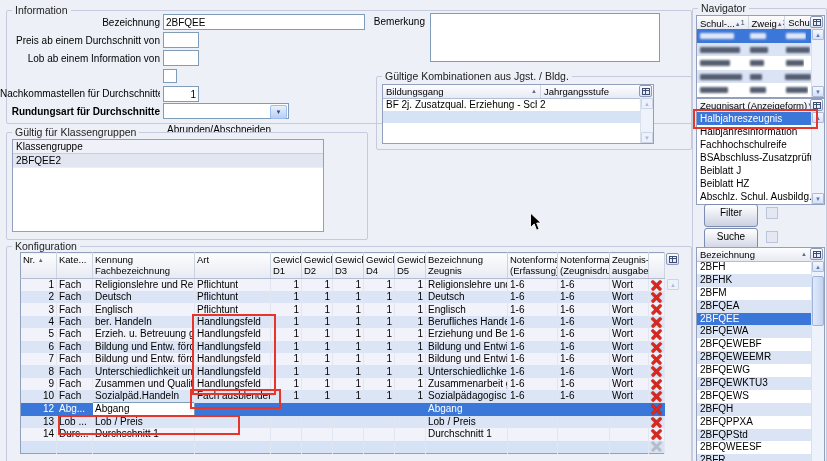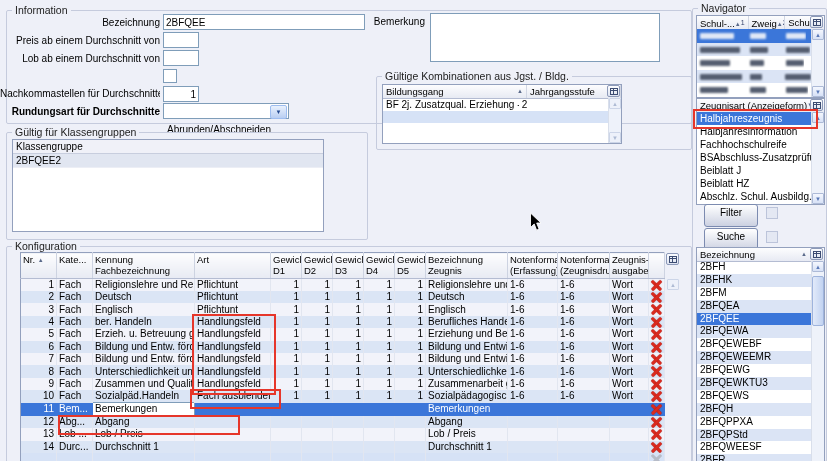--- a/index.html
+++ b/index.html
@@ -96,37 +96,37 @@
 
 <div class="screen">
 
   <fieldset class="grp" style="left:6px;top:4px;width:684px;height:118px;">
     <legend>Information</legend>
   </fieldset>
   <div class="flabel" style="left:0;top:17px;width:160px;">Bezeichnung</div>
   <input class="tinput" style="left: 163px; top: 14px; width: 202px;" value="2BFQEE">
   <div class="flabel" style="left:0;top:35px;width:160px;">Preis ab einem Durchschnitt von</div>
   <input class="tinput" style="left: 163px; top: 32px; width: 36px;">
-  <div class="flabel" style="left:0;top:53px;width:160px;">Lob ab einem Durchschnitt von</div>
+  <div class="flabel" style="left:0;top:53px;width:160px;">Lob ab einem Information von</div>
   <input class="tinput" style="left: 163px; top: 50px; width: 36px;">
   <span class="cb" style="left:163px;top:69px;"></span>
   <div class="flabel" style="left:0;top:88px;width:160px;">Nachkommastellen für Durchschnitte</div>
   <input class="tinput num" style="left: 163px; top: 86px; width: 36px;" value="1">
   <div class="flabel" style="left:0;top:106px;width:160px;font-weight:bold;">Rundungsart für Durchschnitte</div>
   <div class="combo" style="left:163px;top:103px;width:126px;">
     <span class="ctxt">Abrunden/Abschneiden</span>
     <span class="cbtn">▼</span>
   </div>
   <div class="flabel" style="left:335px;top:16px;width:90px;">Bemerkung</div>
   <textarea class="tarea" style="left: 430px; top: 13px; width: 230px; height: 49px;"></textarea>
 
   <fieldset class="grp" style="left:376px;top:70px;width:314px;height:78px;">
     <legend>Gültige Kombinationen aus Jgst. / Bldg.</legend>
   </fieldset>
-  <div class="tbl" style="left:382px;top:84px;width:240px;height:60px;">
+  <div class="tbl" style="left:382px;top:84px;width:272px;height:60px;">
     <div class="thead">
       <span class="hc" style="width:158px;display:flex;justify-content:space-between;">
         <span>Bildungsgang</span>
         <span class="sortg">▲</span>
       </span>
       <span class="hc" style="width:103px;">Jahrgangsstufe</span>
     </div>
     <div>
 
         <div class="krow">
@@ -393,36 +393,20 @@
             <td class="c-g">1</td>
             <td class="c-g">1</td>
             <td class="c-g">1</td>
             <td>Sozialpädagogisches ...</td>
             <td>1-6</td>
             <td>1-6</td>
             <td>Wort</td>
             <td class="c-x"><span class="xico"></span></td>
           </tr>
 
-          <tr>
-            <td class="c-nr">11</td>
-            <td>Bem...</td>
-            <td class="c-fach">Bemerkungen</td>
-            <td></td>
-            <td class="c-g"></td>
-            <td class="c-g"></td>
-            <td class="c-g"></td>
-            <td class="c-g"></td>
-            <td class="c-g"></td>
-            <td>Bemerkungen</td>
-            <td></td>
-            <td></td>
-            <td></td>
-            <td class="c-x"><span class="xico"></span></td>
-          </tr>
 
           <tr>
             <td class="c-nr">12</td>
             <td>Abg...</td>
             <td class="c-fach">Abgang</td>
             <td></td>
             <td class="c-g"></td>
             <td class="c-g"></td>
             <td class="c-g"></td>
             <td class="c-g"></td>

